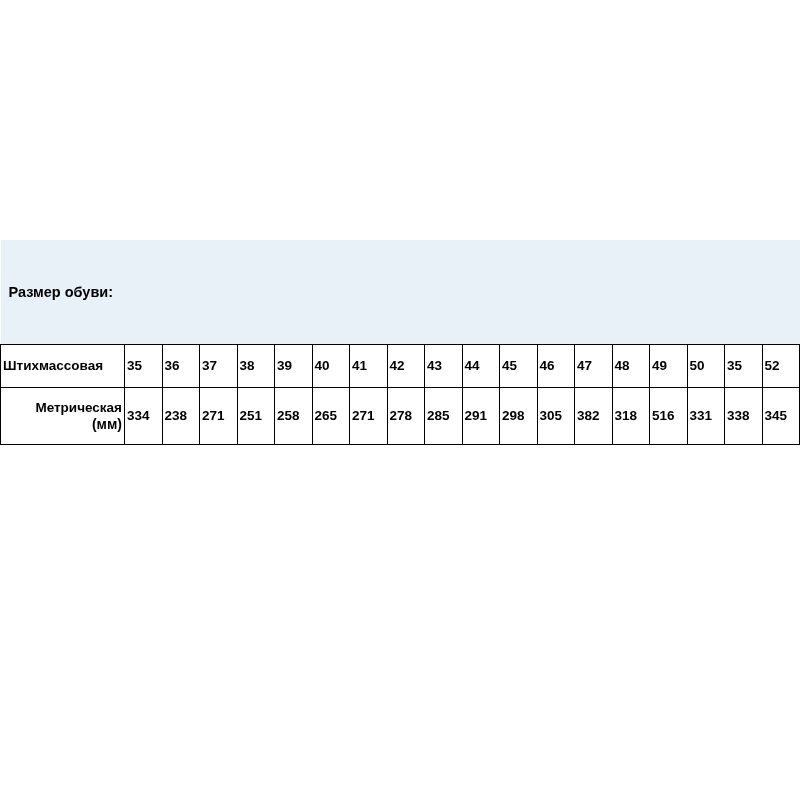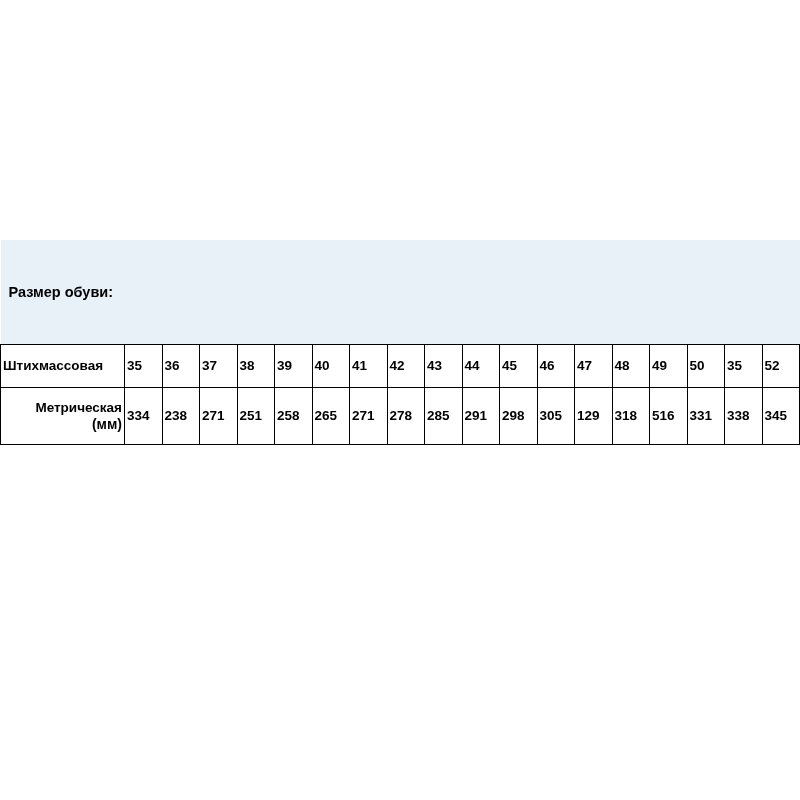--- a/index.html
+++ b/index.html
@@ -121,21 +121,21 @@
           <td>271</td>
           <td>251</td>
           <td>258</td>
           <td>265</td>
           <td>271</td>
           <td>278</td>
           <td>285</td>
           <td>291</td>
           <td>298</td>
           <td>305</td>
-          <td>129</td>
+          <td>382</td>
           <td>318</td>
           <td>516</td>
           <td>331</td>
           <td>338</td>
           <td>345</td>
         </tr>
       </tbody>
     </table>
   </div>
 </div>

